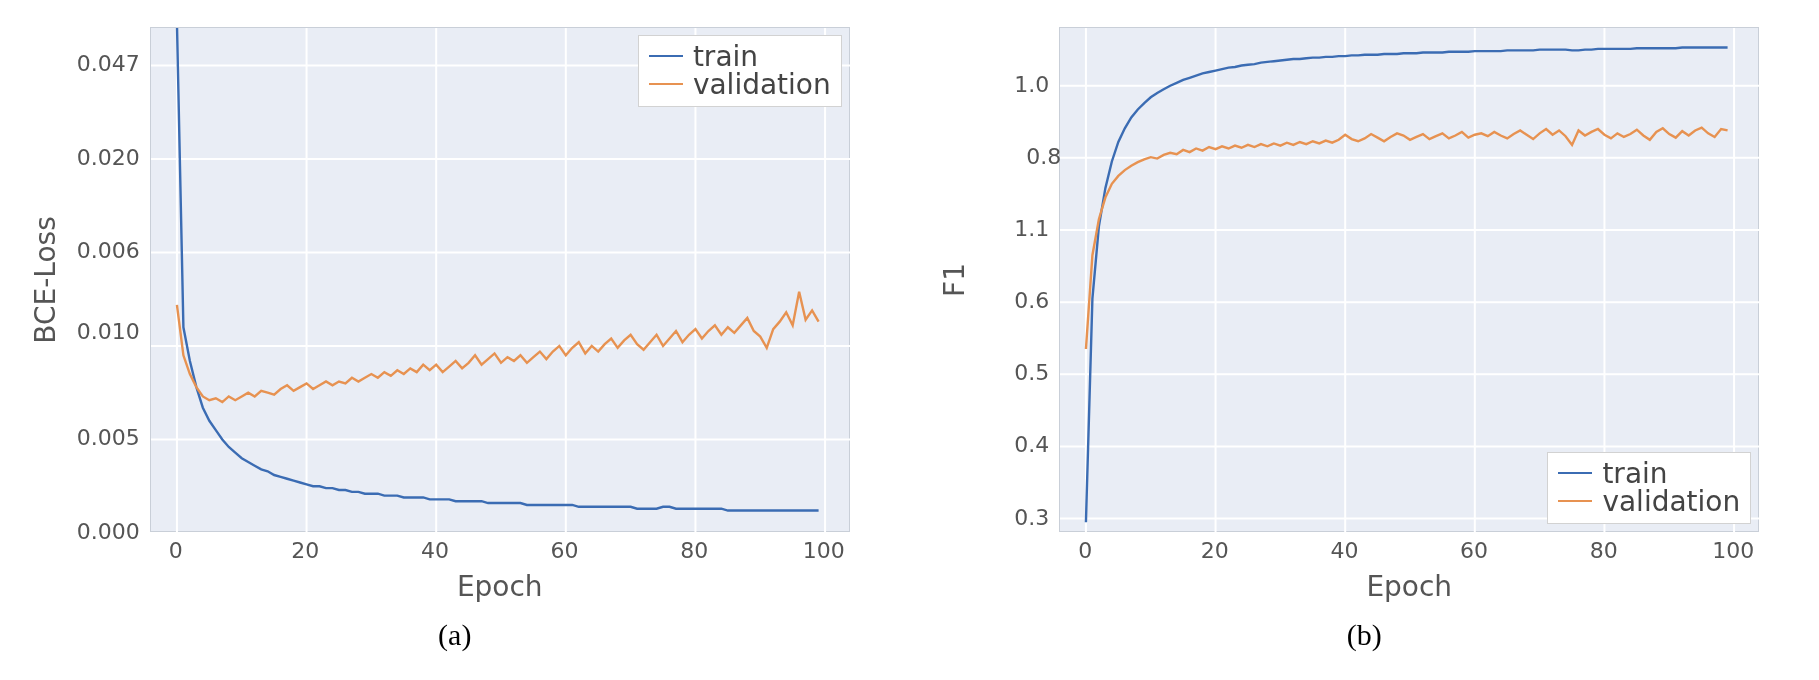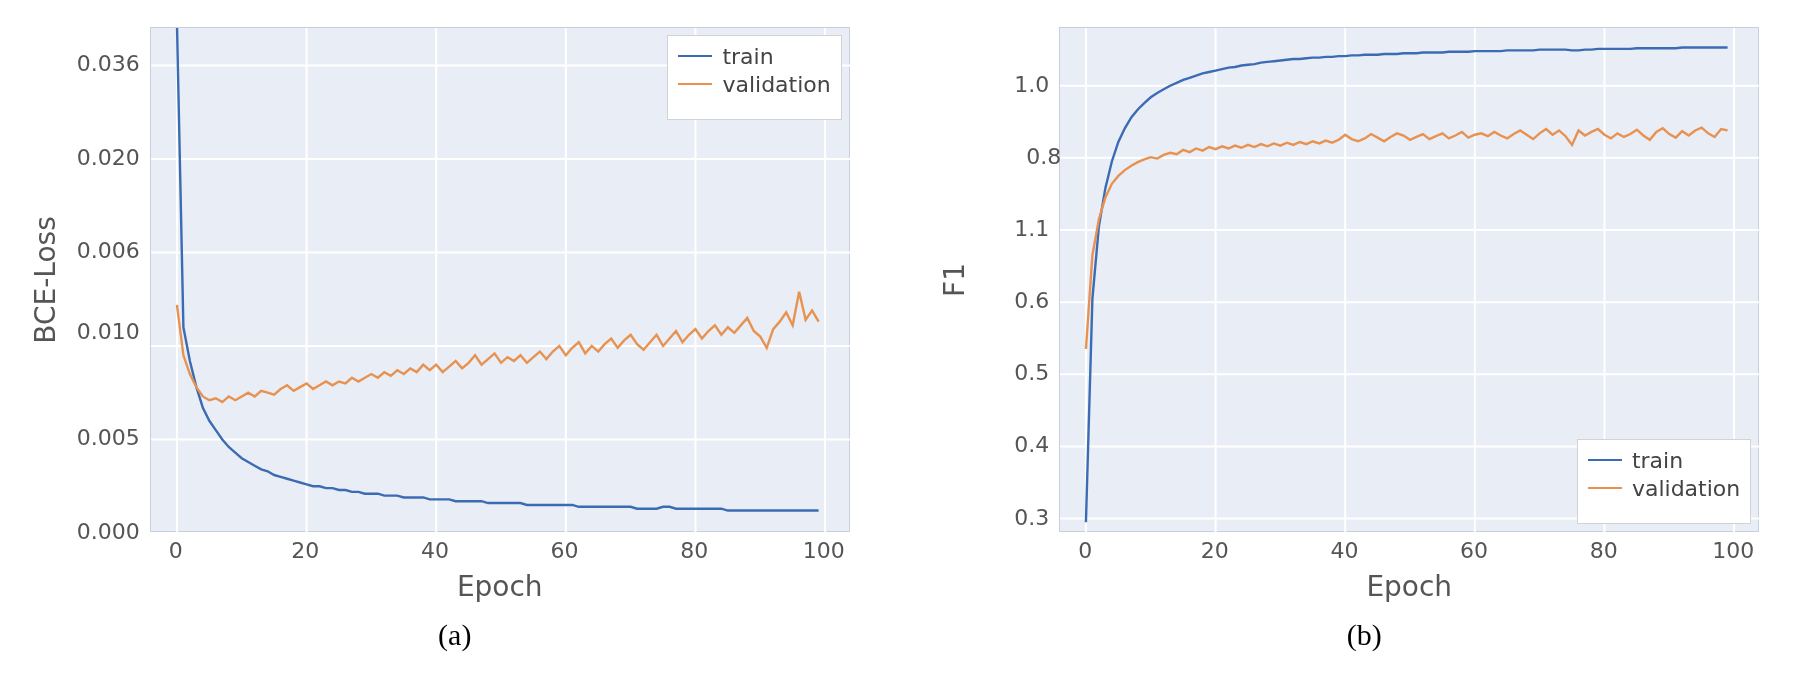--- a/index.html
+++ b/index.html
@@ -51,22 +51,22 @@
     color: #555;
     line-height: 1;
     white-space: nowrap;
   }
   .tick-x { transform: translate(-50%, 0); }
   .tick-y { transform: translate(-100%, -50%); }
   .legend {
     position: absolute;
     background: #ffffff;
     border: 1px solid #d2d2d2;
-    padding: 6px 10px 21px 10px;
-    font-size: 22px;
+    padding: 6px 10px 8px 10px;
+    font-size: 28px;
     color: #444;
     box-sizing: border-box;
   }
   .legend-row {
     display: flex;
     align-items: center;
     gap: 10px;
     height: 28px;
   }
   .legend-swatch {
@@ -117,21 +117,21 @@
         <div class="tick-label tick-x" style="left: 265.556px; top: 528px;">20</div>
         <div class="tick-label tick-x" style="left: 395.185px; top: 528px;">40</div>
         <div class="tick-label tick-x" style="left: 524.815px; top: 528px;">60</div>
         <div class="tick-label tick-x" style="left: 654.444px; top: 528px;">80</div>
         <div class="tick-label tick-x" style="left: 784.074px; top: 528px;">100</div>
         <div class="tick-label tick-y" style="left: 100px; top: 520px;">0.000</div>
         <div class="tick-label tick-y" style="left: 100px; top: 426.481px;">0.005</div>
         <div class="tick-label tick-y" style="left: 100px; top: 320px;">0.010</div>
         <div class="tick-label tick-y" style="left: 100px; top: 239.444px;">0.006</div>
         <div class="tick-label tick-y" style="left: 100px; top: 145.926px;">0.020</div>
-        <div class="tick-label tick-y" style="left: 100px; top: 52.4074px;">0.036</div>
+        <div class="tick-label tick-y" style="left: 100px; top: 52.4074px;">0.047</div>
         <div class="axis-label" style="left: 460px; top: 558px; transform: translateX(-50%);">Epoch</div>
         <div class="axis-label yaxis-label" style="left: 22px; top: 267.5px;">BCE-Loss</div>
         <div class="legend" style="right: 28px; top: 23px;">
           <div class="legend-row">
             <span class="legend-swatch" style="background: rgb(59, 108, 179);"></span>
             <span>train</span>
           </div>
           <div class="legend-row">
             <span class="legend-swatch" style="background: rgb(231, 146, 81);"></span>
             <span>validation</span>

